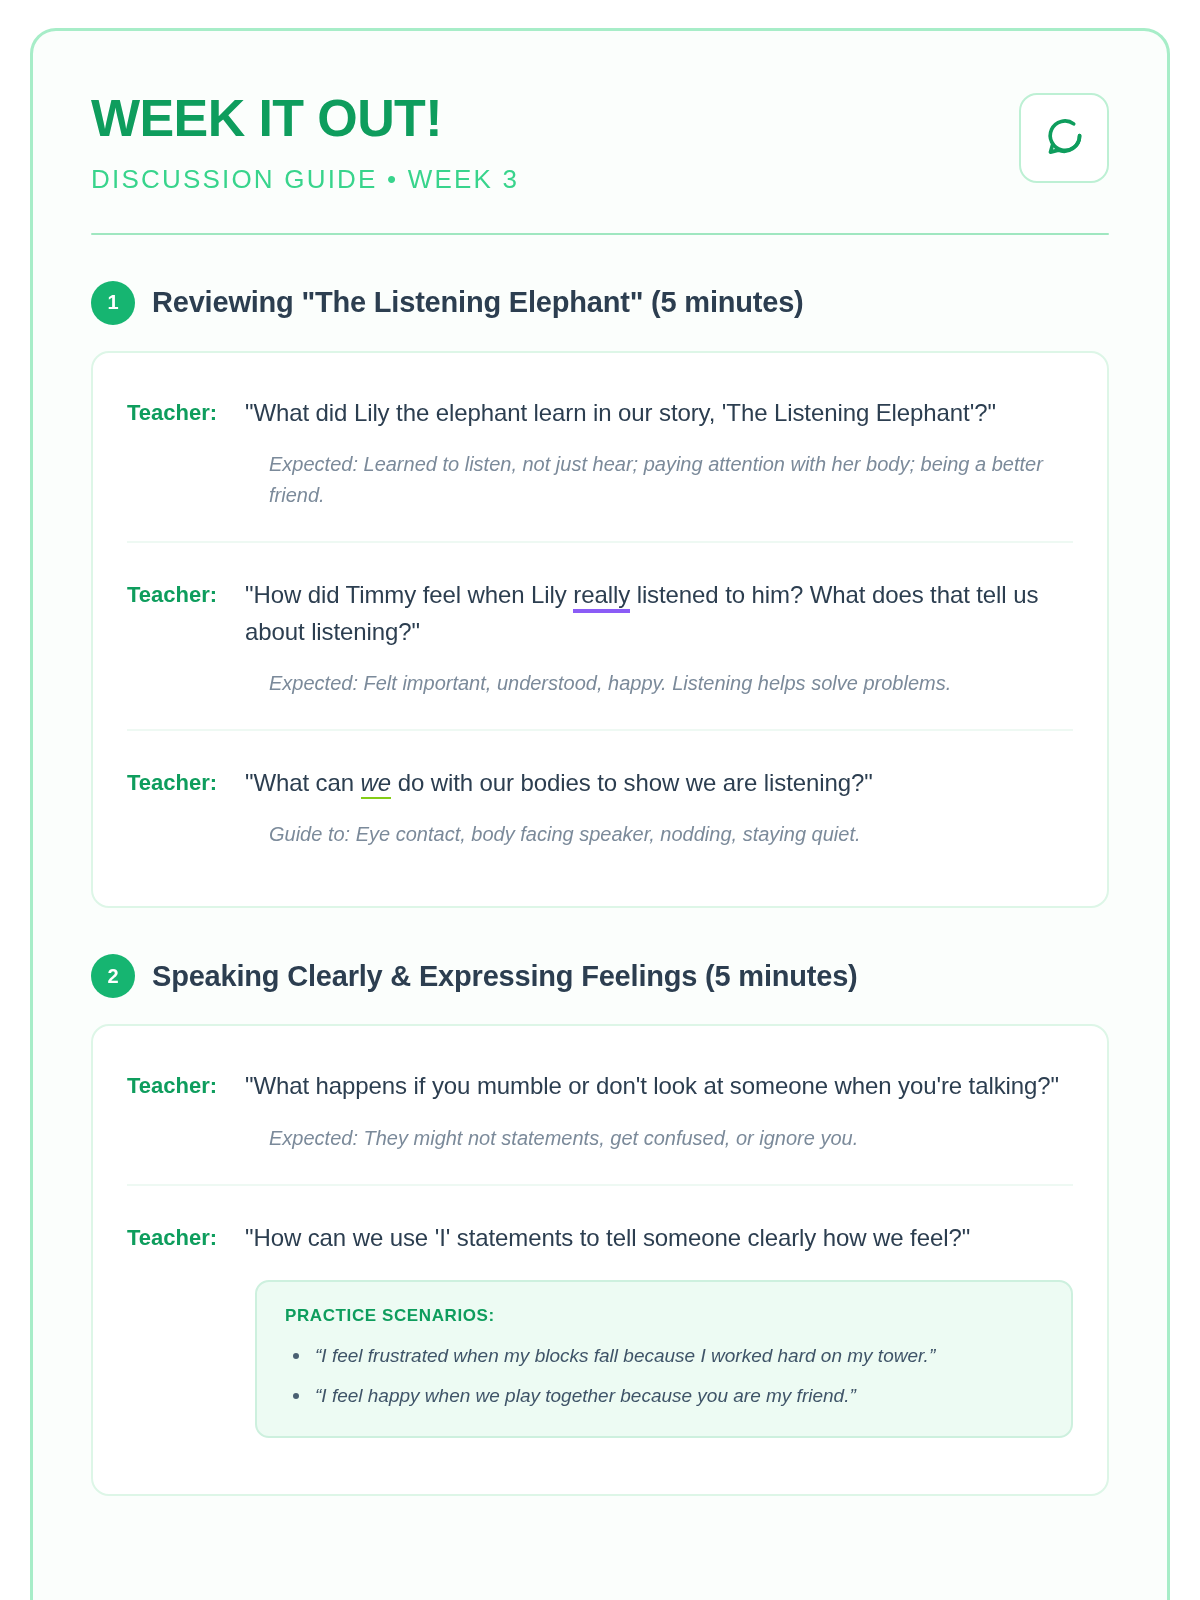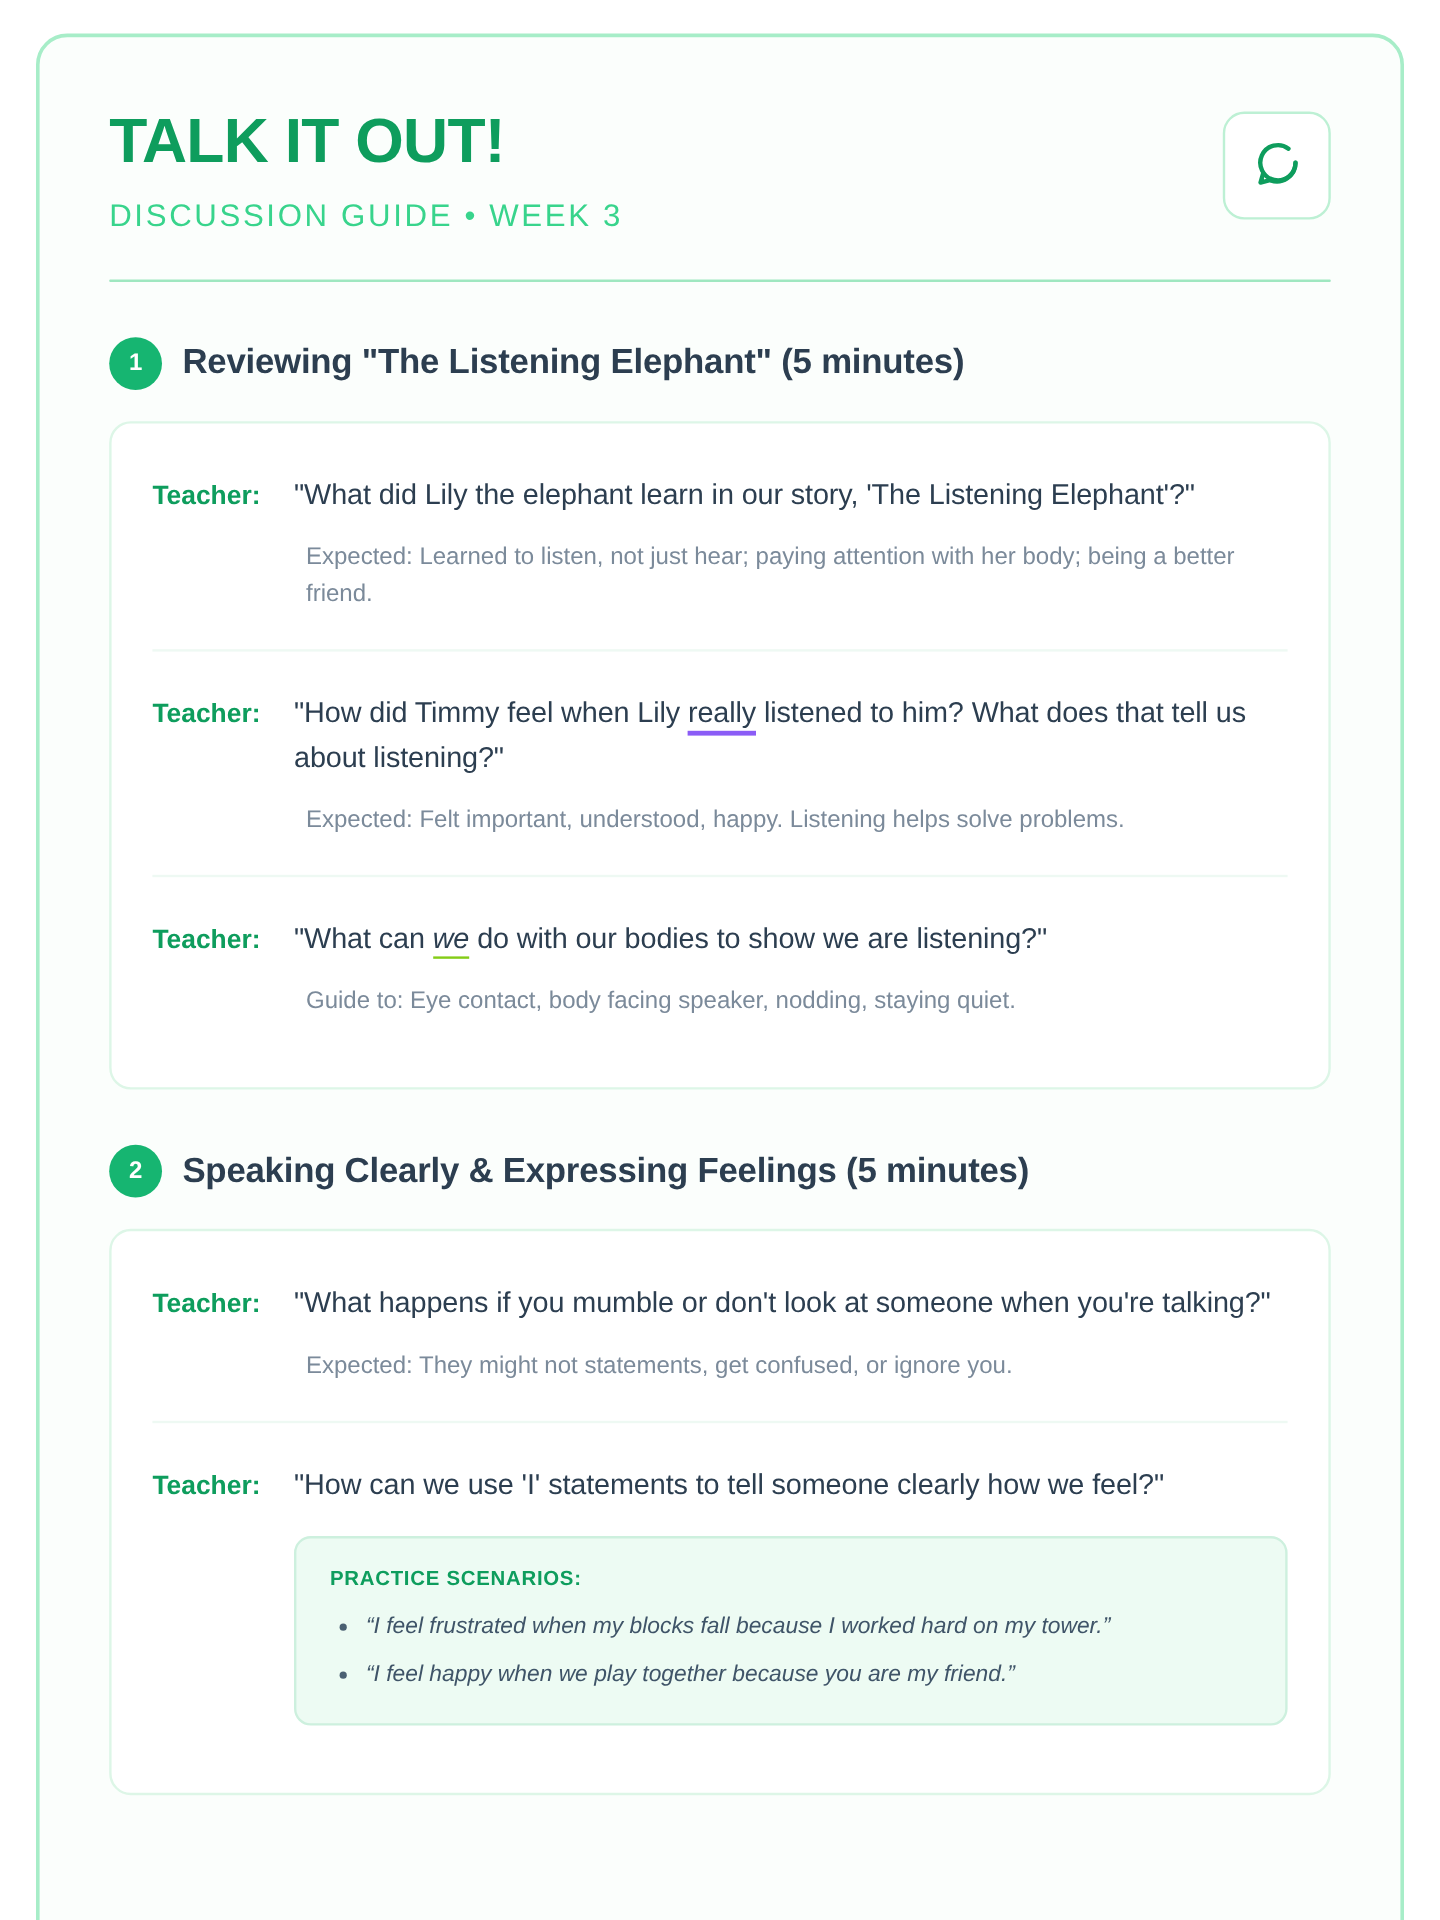--- a/index.html
+++ b/index.html
@@ -137,29 +137,31 @@
     border-bottom: 2px solid #84cc16;
     padding-bottom: 1px;
   }
   .question span.mark {
     border-bottom: 4px solid #8b5cf6;
     padding-bottom: 1px;
   }
 
   .expected {
     margin-top: 18px;
-    margin-left: 10px;
+    margin-left: 24px;
     font-size: 20px;
+    font-style: italic;
     color: #7b8a9a;
     line-height: 1.55;
   }
 
   
   .practice-box {
     margin-top: 24px;
+    margin-left: 10px;
     background: #edfbf3;
     border: 2px solid #cdf0de;
     border-radius: 14px;
     padding: 24px 28px 26px 28px;
   }
   .practice-title {
     font-size: 17px;
     font-weight: bold;
     letter-spacing: 0.6px;
     color: #0e9d5d;
@@ -190,21 +192,21 @@
   }
 </style>
 </head>
 <body>
 
 <div class="page-frame">
   <div class="inner">
 
     <div class="header">
       <div class="title-wrap">
-        <div class="doc-title">TALK IT OUT!</div>
+        <div class="doc-title">WEEK IT OUT!</div>
         <div class="doc-subtitle">DISCUSSION GUIDE • WEEK 3</div>
       </div>
       <div class="chat-badge">
         <span>
           <svg width="44" height="44" viewBox="0 0 24 24" fill="none" stroke="#0e9d5d" stroke-width="2" stroke-linecap="round" stroke-linejoin="round">
             <path d="M20.5 11.8a8 8 0 1 1-3.2-6.4"></path>
             <path d="M20.5 11.8a8.5 8.5 0 0 1-11.6 7.9L4.6 20.8l1.2-4.2"></path>
           </svg>
         </span>
       </div>

